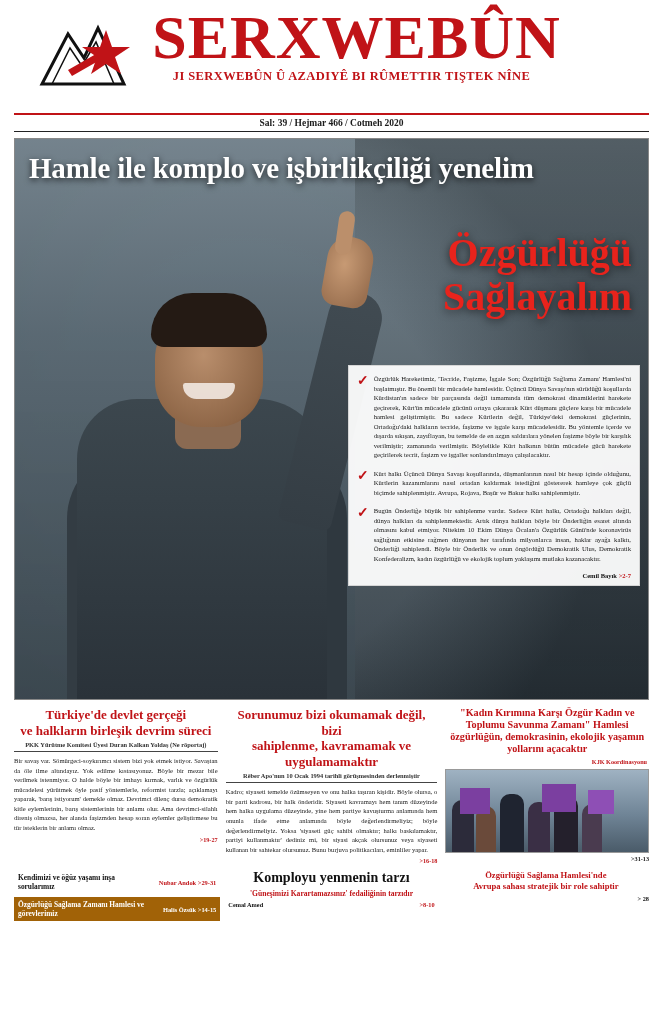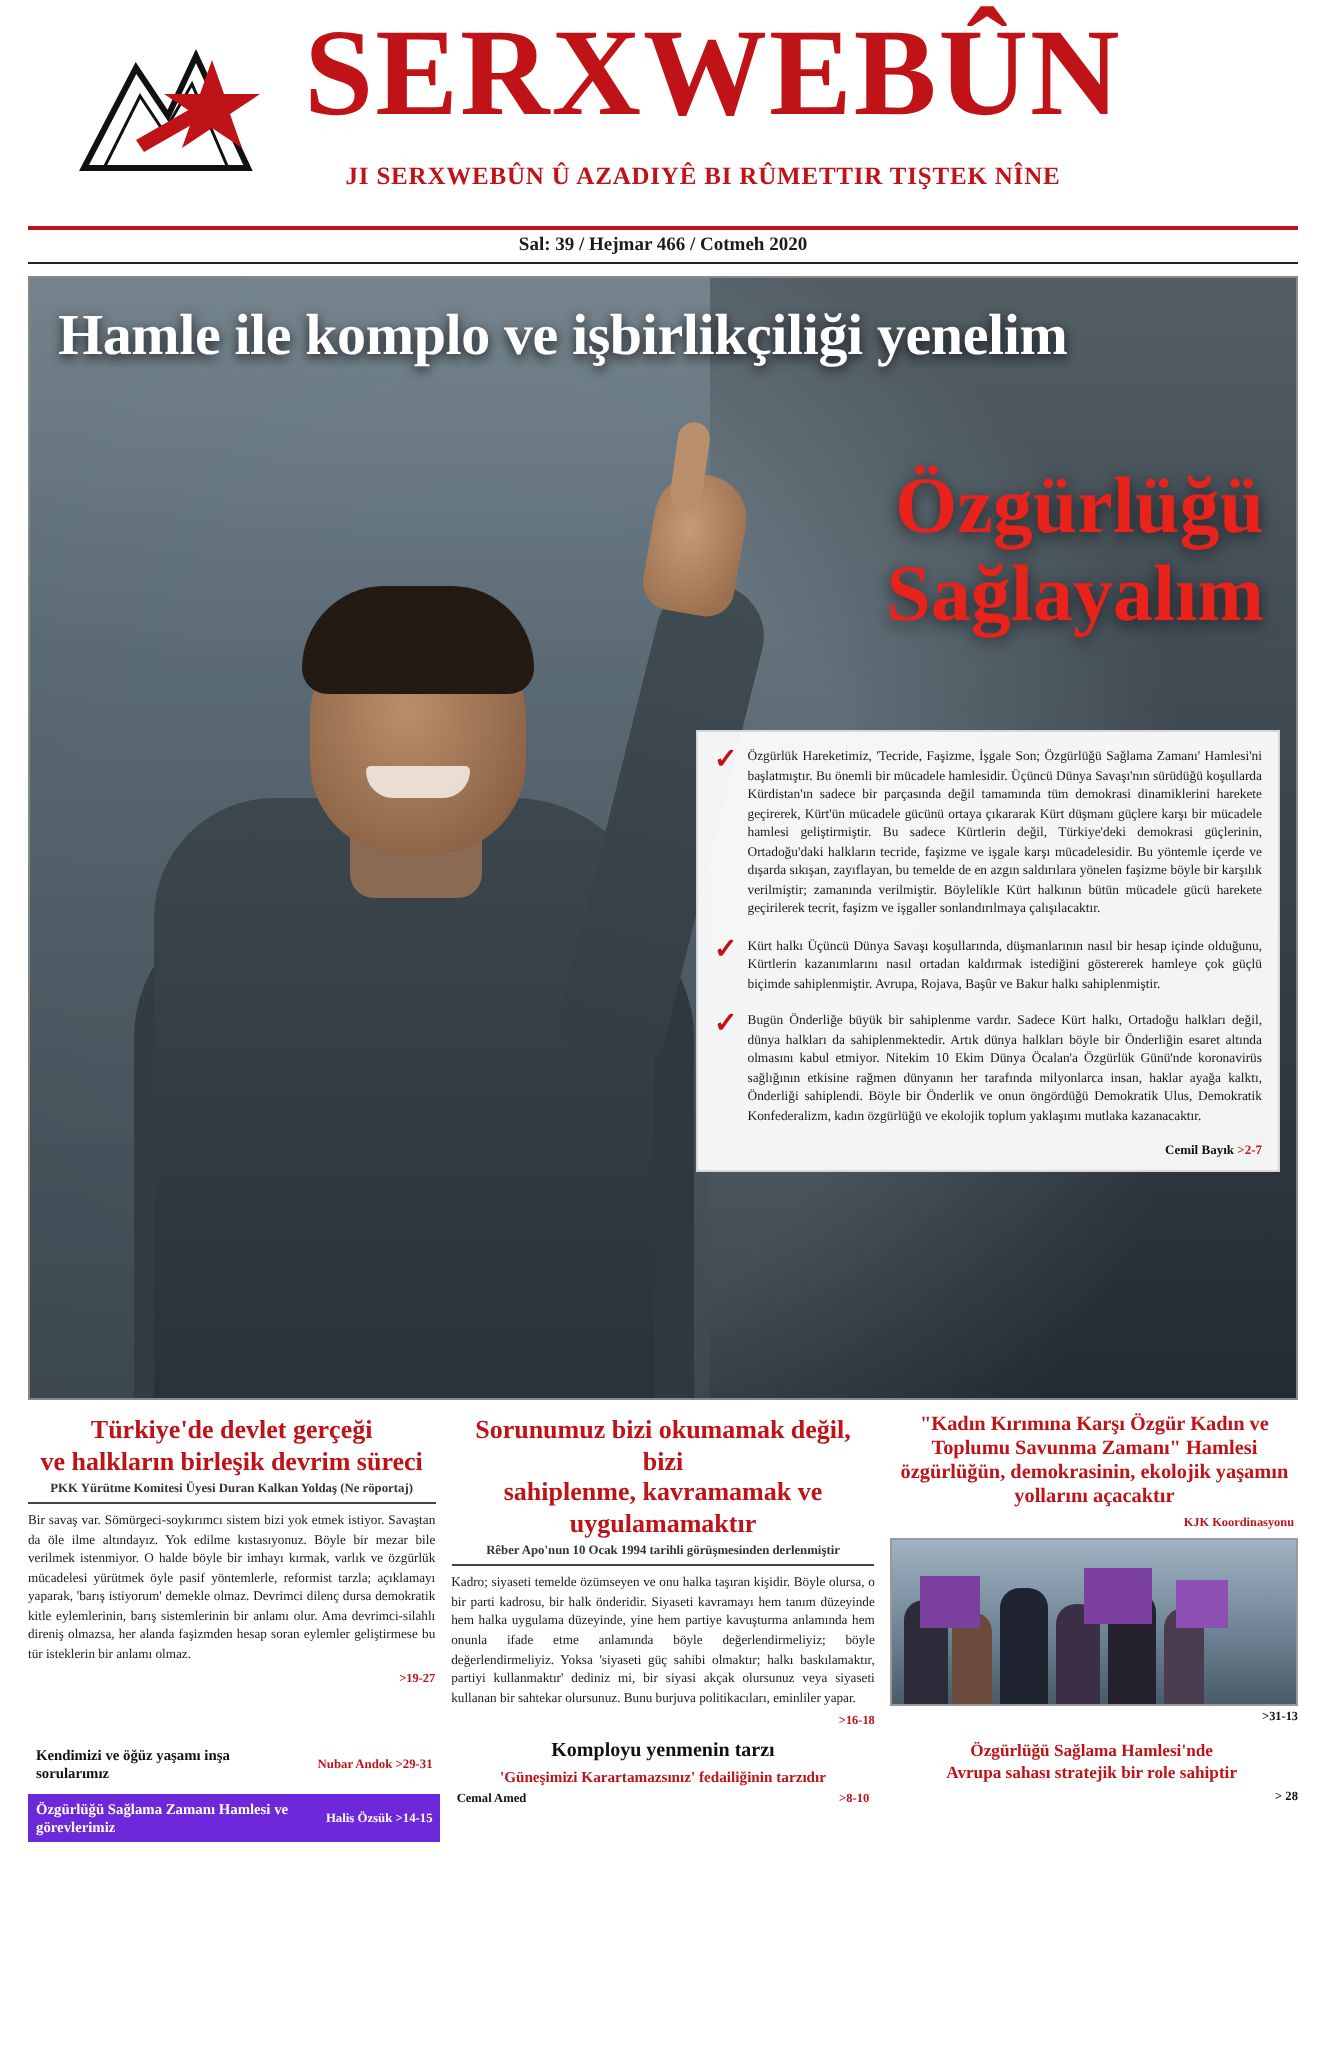--- a/index.html
+++ b/index.html
@@ -27,21 +27,21 @@
     line-height: 0.95;
     margin: 0;
     padding-left: 50px;
   }
   .slogan {
     text-align: center;
     font-size: 12.5px;
     font-weight: bold;
     color: #c01317;
     letter-spacing: 0.4px;
-    margin-top: 14px;
+    margin-top: 2px;
     padding-left: 40px;
   }
   .rule-red { height: 2px; background: #c01317; margin: 5px 4px 0 4px; }
   .issue-line {
     text-align: center;
     font-size: 9.5px;
     font-weight: bold;
     color: #1b1b1b;
     padding: 3px 0 3px 0;
   }
@@ -193,26 +193,26 @@
   .promo-cap { text-align:right; font-size:6.2px; font-weight:bold; color:#111; margin-top:2px; }
 
   
   .footer { margin: 6px 4px 0 4px; display:flex; gap: 8px; }
   .fcol { flex:1 1 0; }
   .fbox {
     font-size: 7.4px; font-weight: bold;
     padding: 3px 4px; margin-bottom: 3px;
     display:flex; justify-content: space-between; align-items:center; gap:16px;
   }
-  .fbox.red { background:#6d28d9; color:#fff; }
+  .fbox.red { background:#a16207; color:#fff; }
   .fbox.plain { background:#fff; color:#111; }
   .fbox .f-ref { font-weight:bold; font-size:6.4px; white-space:nowrap; }
   .fbox.red .f-ref { color:#fff; }
   .fbox.plain .f-ref { color:#c01317; }
-  .fmid-title { text-align:center; font-size:10px; font-weight:bold; color:#111; line-height:1.2;}
+  .fmid-title { text-align:center; font-size:14px; font-weight:bold; color:#111; line-height:1.2;}
   .fmid-sub { text-align:center; font-size:7.6px; font-weight:bold; color:#c01317; margin-top:2px;}
   .fmid-end { display:flex; justify-content:space-between; font-size:6.3px; font-weight:bold; margin-top:3px;}
   .fright-title { text-align:center; font-size:8.6px; font-weight:bold; color:#c01317; line-height:1.25;}
   .fright-end { text-align:right; font-size:6.3px; font-weight:bold; margin-top:3px; color:#111;}
 </style>
 </head>
 <body>
 
 <div class="page">
 

